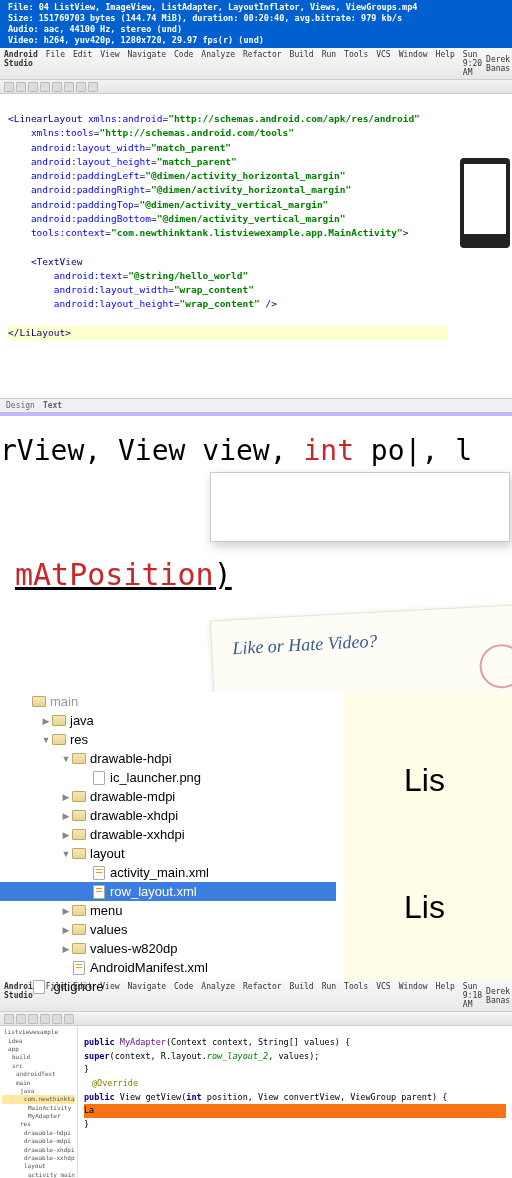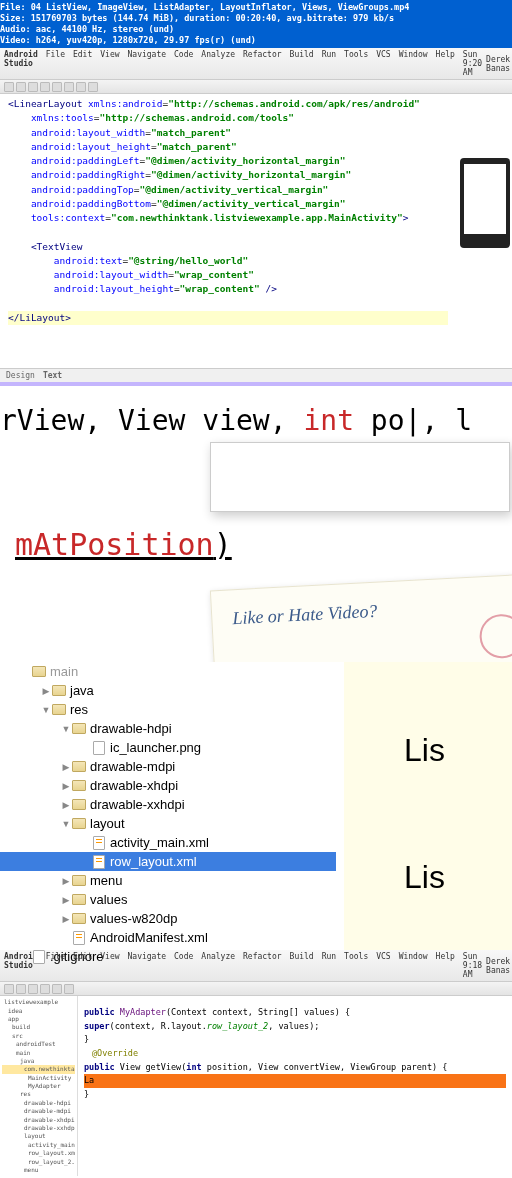--- a/index.html
+++ b/index.html
@@ -1,23 +1,23 @@
 <!DOCTYPE html>
 <html><head>
 <meta charset="utf-8">
 <style>
 * { margin: 0; padding: 0; box-sizing: border-box; }
 body { font-family: Menlo, Monaco, monospace; font-size: 10px; background: #fff; width: 512px; }
-.info-header { background: #0060d0; color: #fff; font-size: 8.5px; padding: 2px 0; font-weight: bold; line-height: 1.3; }
+.info-header { background: #0060d0; color: #fff; font-size: 8.5px; padding: 2px 8px; font-weight: bold; line-height: 1.3; }
 .menubar { background: linear-gradient(#f8f8f8,#e8e8e8); border-bottom: 1px solid #ccc; font-size: 8px; padding: 2px 4px; display: flex; gap: 8px; color: #333; }
 .menubar-right { margin-left: auto; display: flex; gap: 4px; align-items: center; }
 .toolbar { background: linear-gradient(#f4f4f4,#e4e4e4); border-bottom: 1px solid #ccc; height: 14px; display:flex; gap:2px; padding: 1px 4px; align-items:center;}
 .toolbar .tb-icon { width:10px; height:10px; background:#ddd; border:1px solid #bbb; border-radius:1px;}
 .editor-area { display: flex; background: #fff; }
-.code-panel { flex: 1; padding: 3px 8px; background: #fff; font-size: 9.5px; line-height: 1.5; }
+.code-panel { flex: 1; padding: 18px 8px; background: #fff; font-size: 9.5px; line-height: 1.5; }
 .code-panel .line { white-space: pre; }
 .tag { color: #000080; }
 .attr { color: #0000ff; }
 .val { color: #008000; font-weight: bold; }
 .highlight-line { background: #ffffcc; }
 .tabs-bottom { background: #f0f0f0; border-top: 1px solid #ccc; padding: 2px 6px; font-size: 8px; color: #666; display:flex; gap:8px; }
 .phone-preview { width: 56px; padding: 4px; }
 .phone { width: 50px; height: 90px; background: #222; border-radius: 4px; padding: 6px 4px; margin-top: 60px; }
 .phone-screen { background: #fff; width: 100%; height: 70px; }
 .section2 { background: #fff; position: relative; height: 280px; overflow: hidden; border-top: 4px solid #c4b5fd; }

